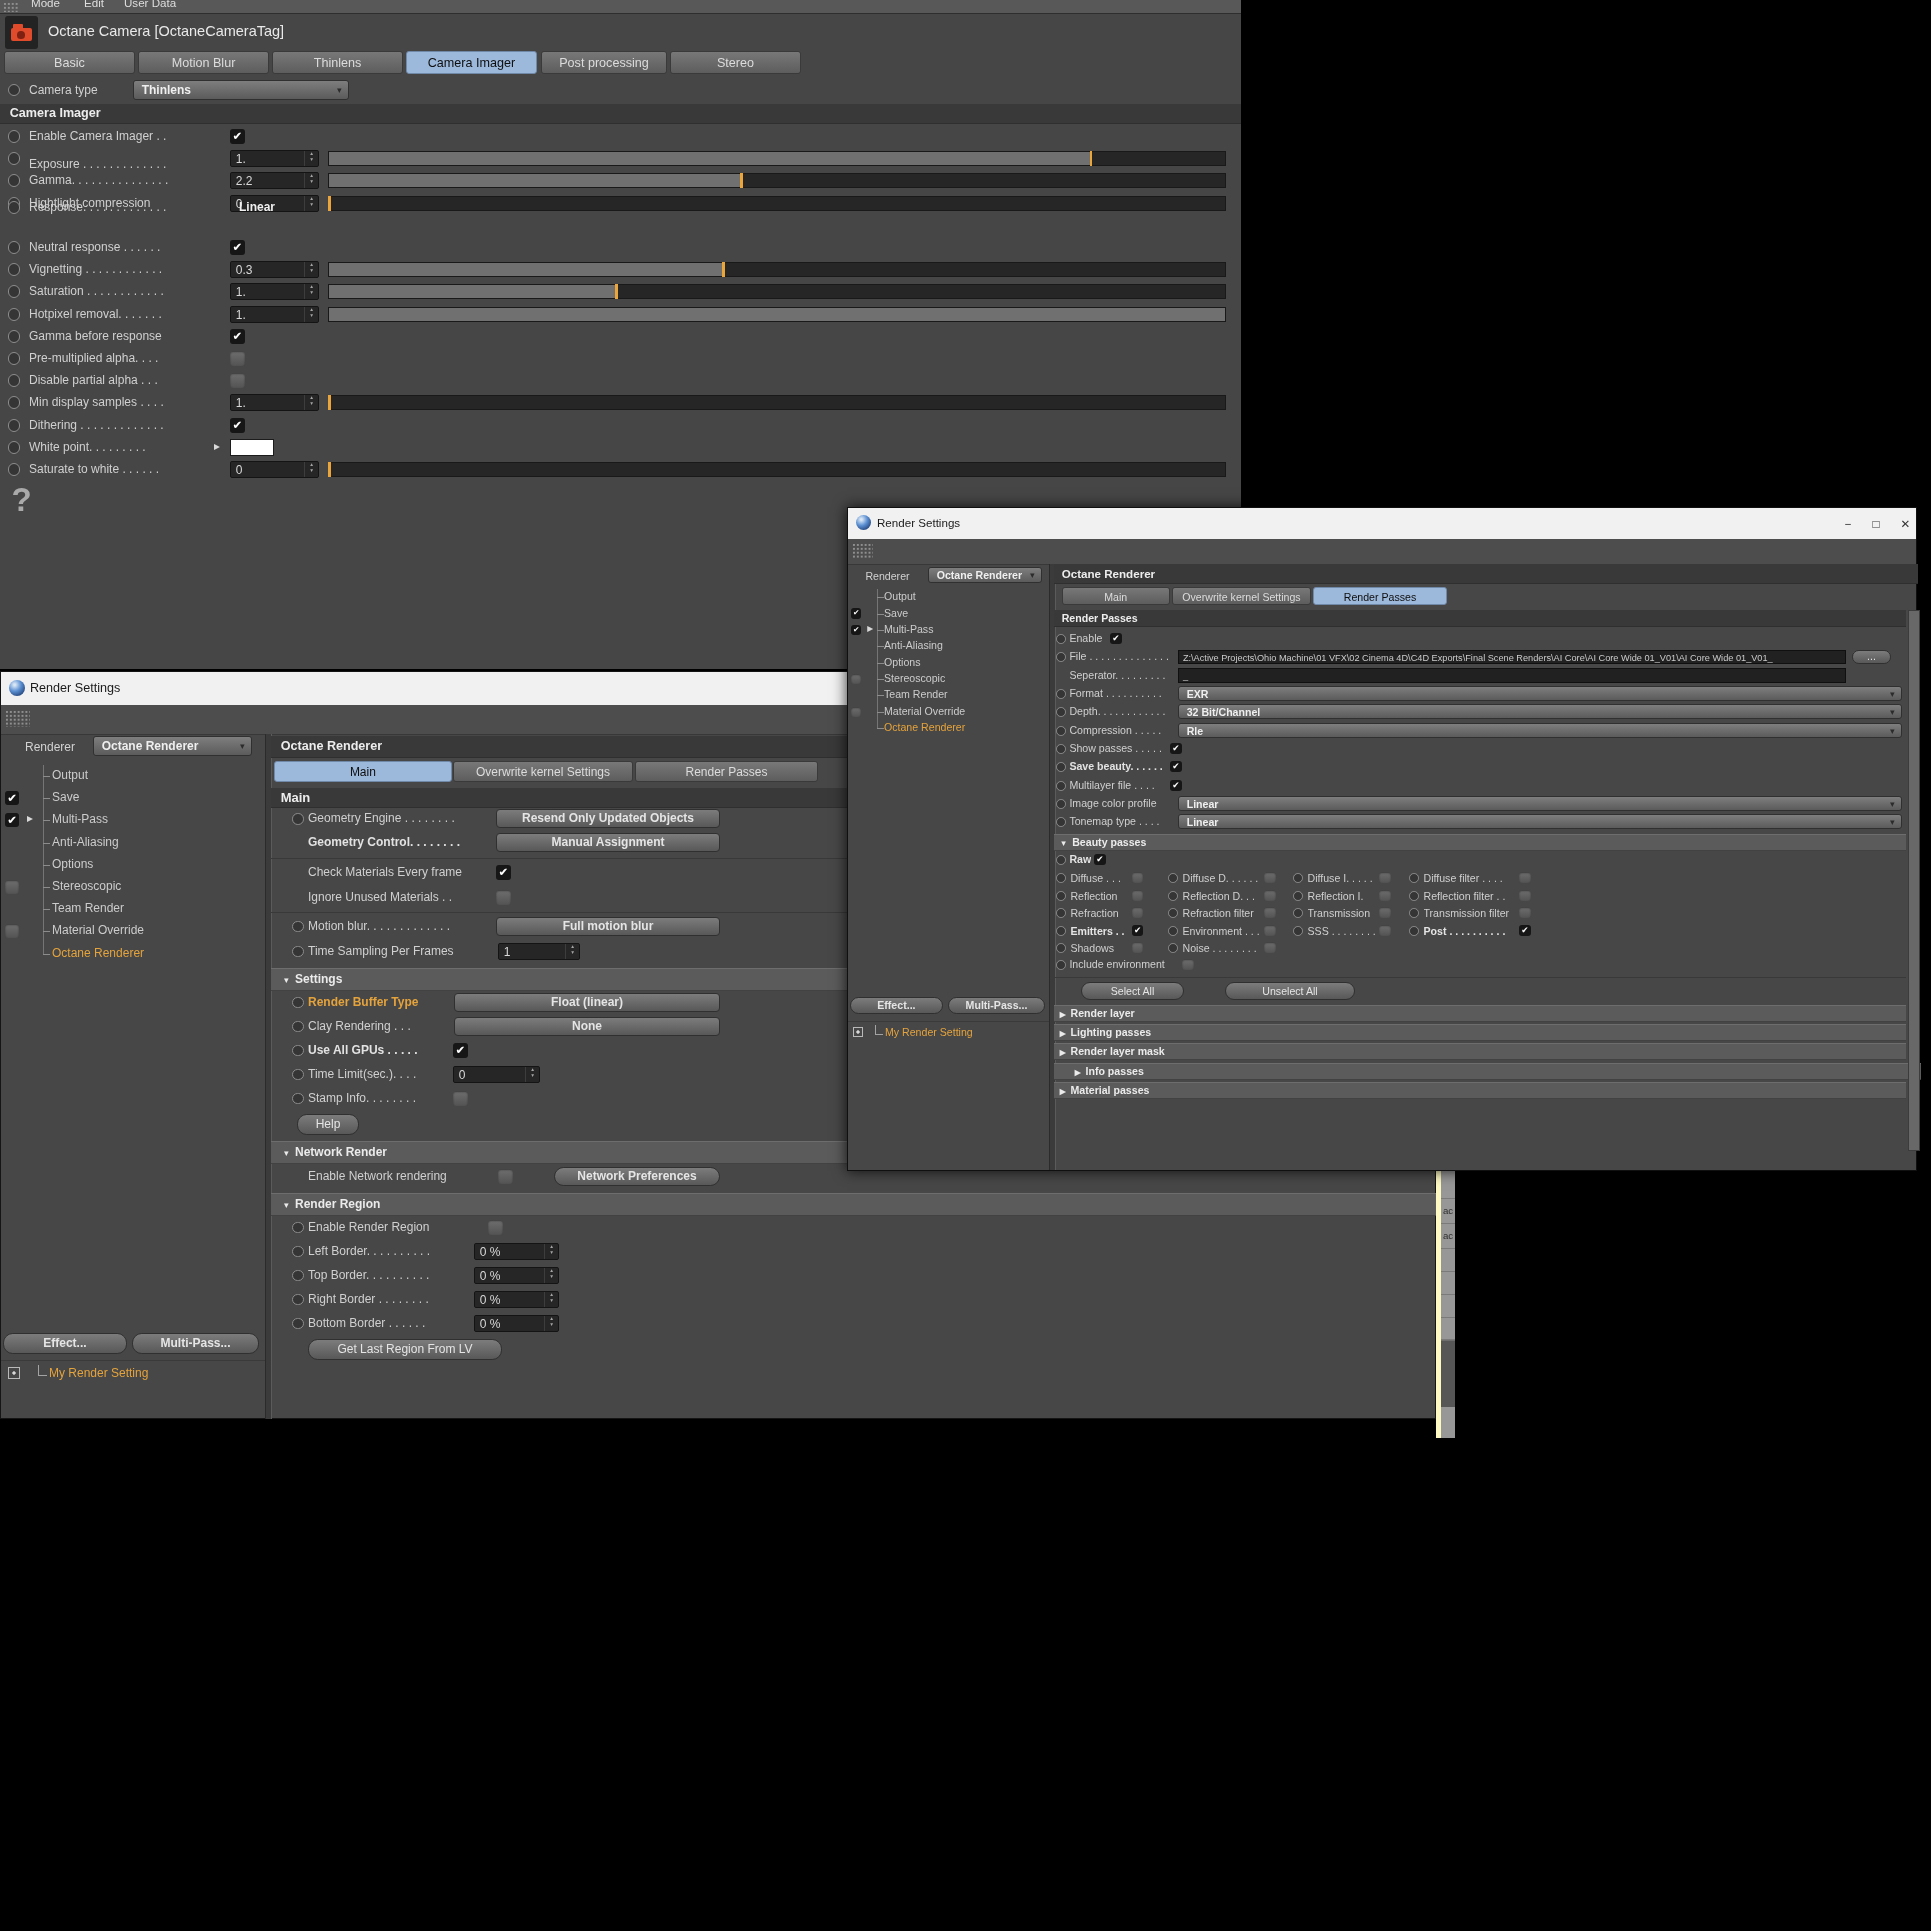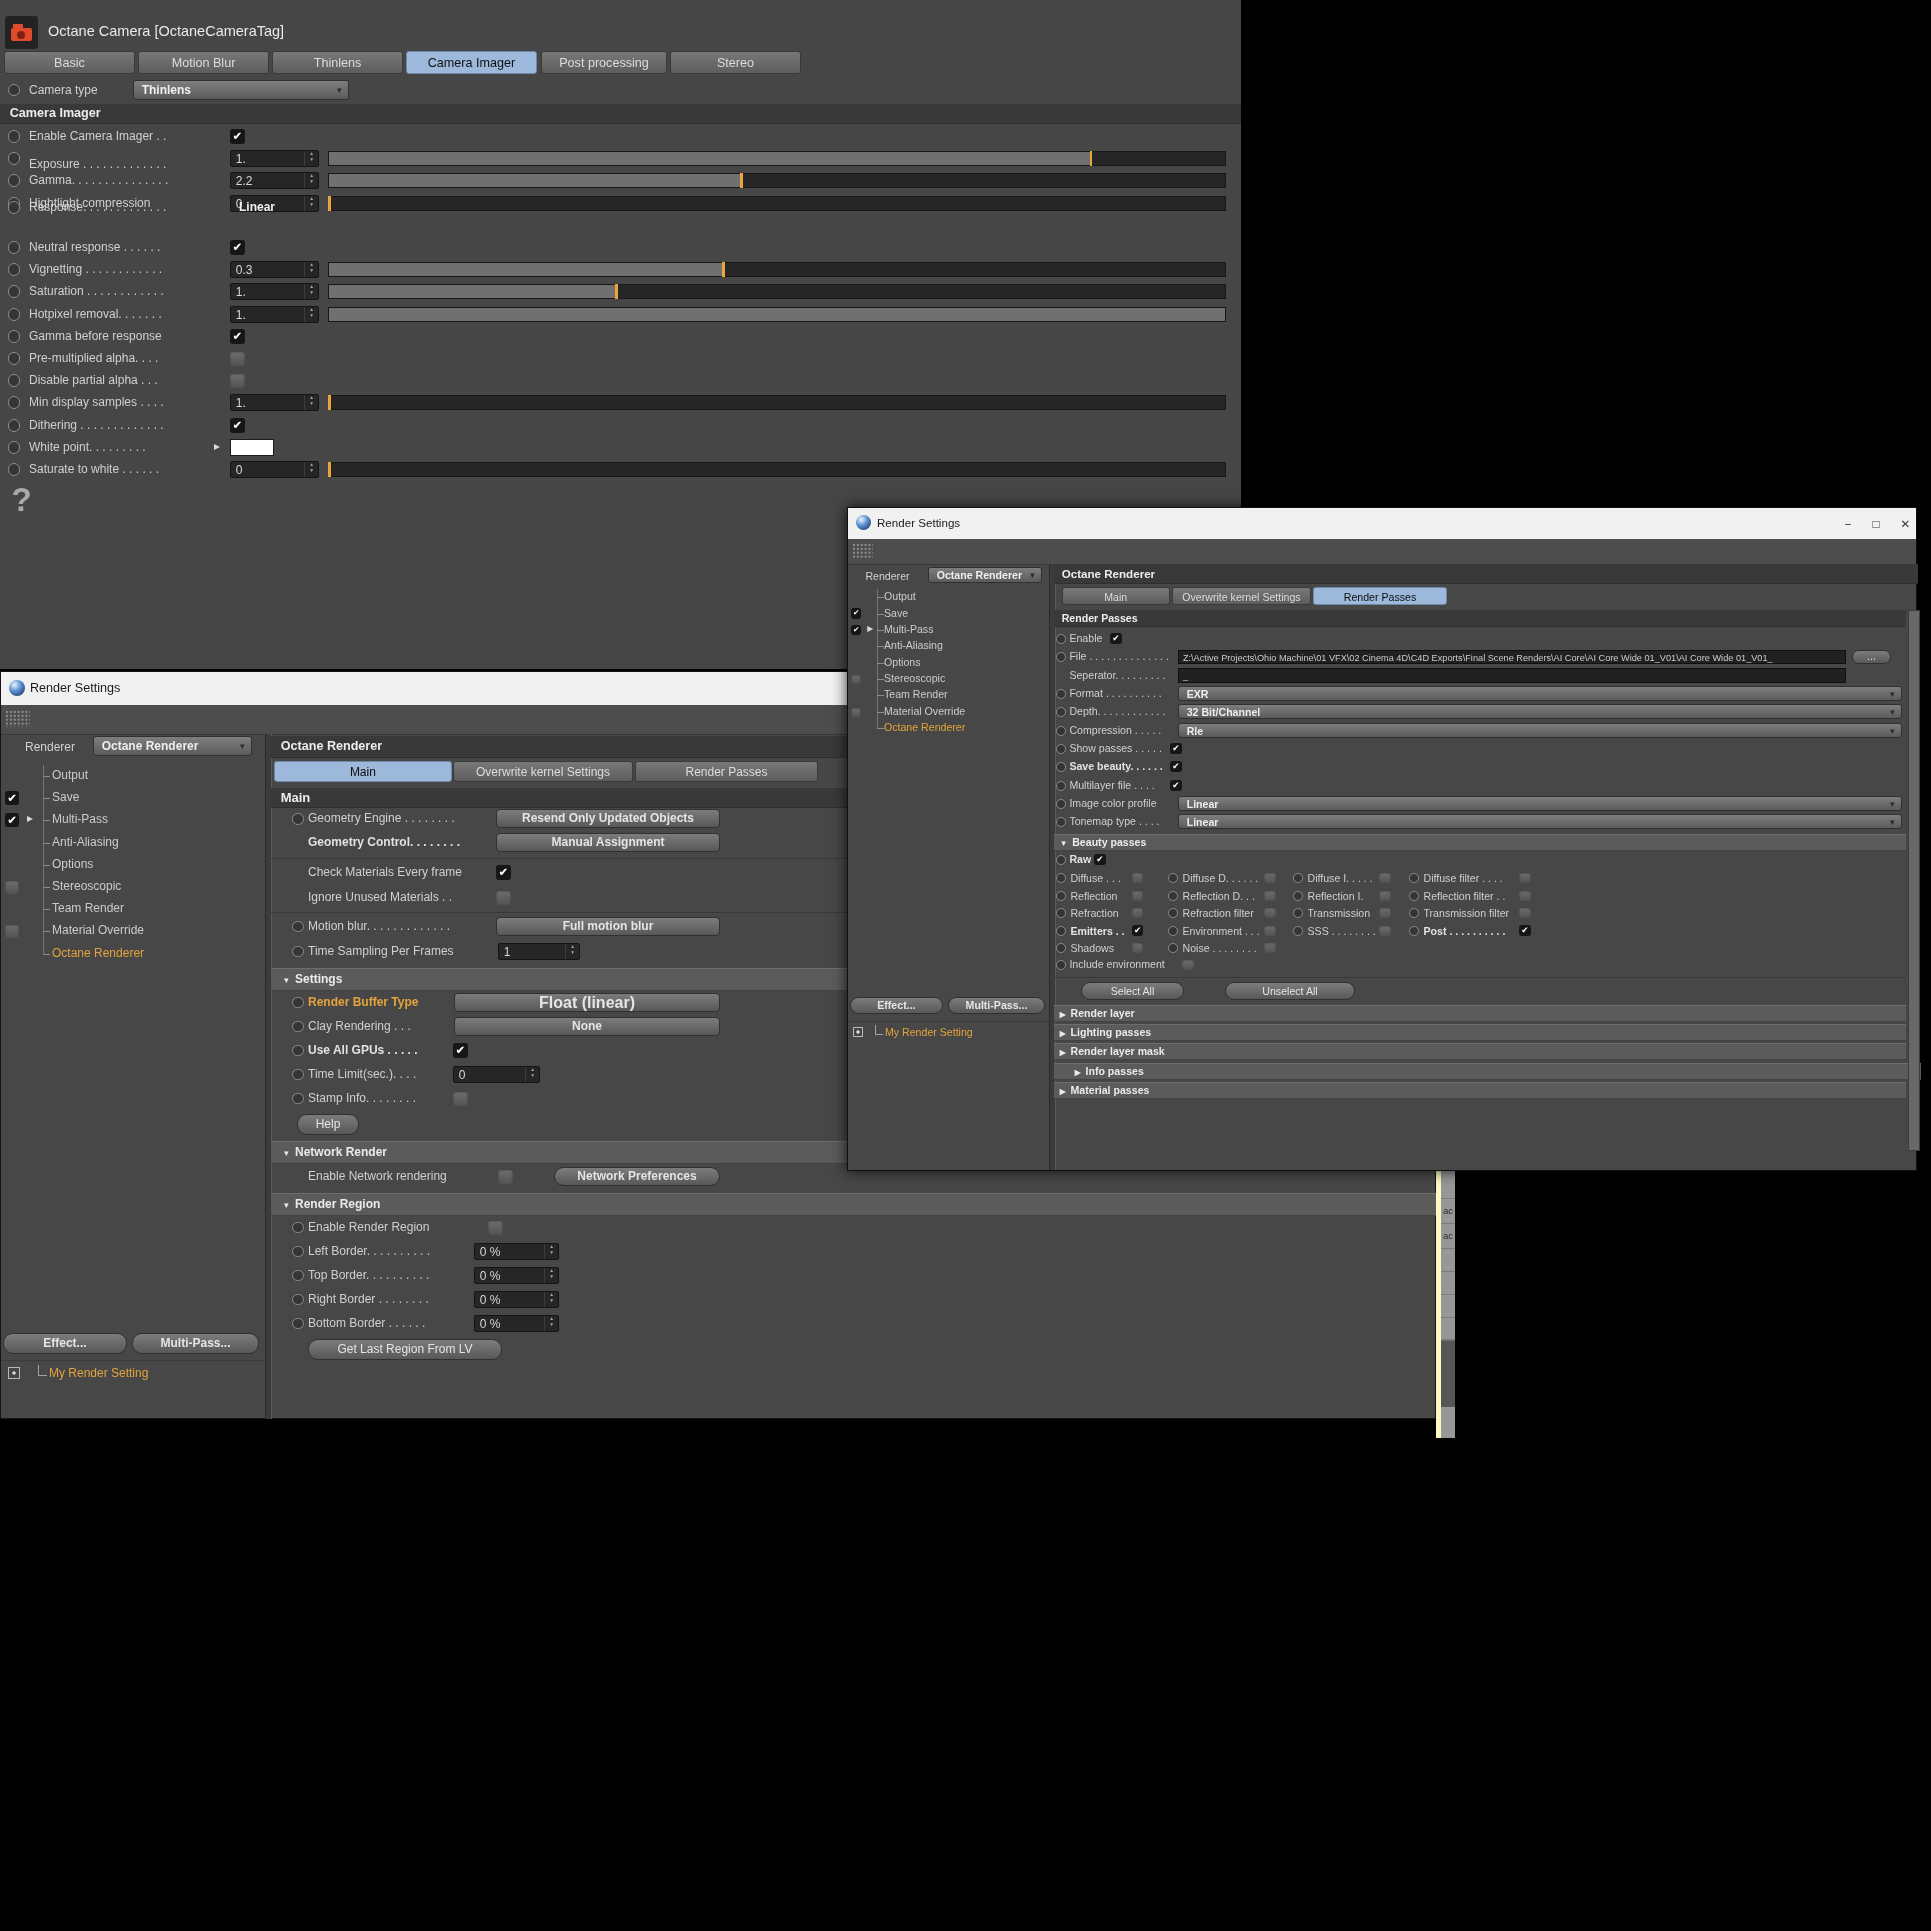--- a/index.html
+++ b/index.html
@@ -67,20 +67,26 @@
   .gridcell{position:absolute;height:100%;}
   .gridcell .rd2{position:absolute;top:50%;margin-top:-4.8px;border-radius:50%;border:1.9px solid #8d8d8d;background:#353535;width:9.7px;height:9.7px;box-sizing:border-box;}
   .gridcell .gl{position:absolute;top:50%;transform:translateY(-50%);color:#cfcfcf;white-space:nowrap;overflow:hidden;font-size:10.6px;}
   .gridcell .gl.b{font-weight:bold;color:#e4e4e4;}
   .sliv-row{position:relative;border-bottom:1px solid #7a7a7a;color:#2f2f2f;font-size:9.7px;overflow:hidden;}
 </style>
 </head>
 <body>
 
 <div id="camera-panel" class="abs">
+  <div class="menubar">
+    <div class="gripdots abs" style="left:2.9px;top:1.9px;width:15.4px;height:9.7px;"></div>
+    <span class="mi" style="left:31px;">Mode</span>
+    <span class="mi" style="left:84px;">Edit</span>
+    <span class="mi" style="left:124px;">User Data</span>
+  </div>
   <div class="camicon">
     <div class="ctop"></div>
       <div class="cbody"></div>
       <div class="clens"></div>
   </div>
   <div class="ptitle">Octane Camera [OctaneCameraTag]</div>
   <div class="abs" id="cam-tabs" style="left:0;top:51px;width:100%;height:25px;">
       <div class="tab" style="left: 3.9px; width: 131px; height: 23px; line-height: 23px; font-size: 12.6px;">Basic</div>
       <div class="tab" style="left: 138px; width: 131px; height: 23px; line-height: 23px; font-size: 12.6px;">Motion Blur</div>
       <div class="tab" style="left: 272px; width: 131px; height: 23px; line-height: 23px; font-size: 12.6px;">Thinlens</div>
@@ -378,21 +384,21 @@
             <div class="ar">
               <span>▲</span>
               <span>▼</span>
             </div>
           </div>
         </div>
         <div class="grp" style="position: absolute; left: 0px; top: 180px; width: 100%; height: 21px; font-size: 12px; line-height: 21px;"><span class="tri" style="margin-left: 11.6px;">▼</span><span>Settings</span></div>
         <div class="prow" style="position: absolute; left: 0px; top: 203px; width: 100%; height: 24px;">
           <div class="rd" style="left: 21px; top: 5.8px; width: 11.6px; height: 11.6px;"></div>
           <span class="plbl o" style="left: 37px; top: 3.7px; font-size: 12px; max-width: 143px;">Render Buffer Type</span>
-          <div class="btn" style="left: 183px; top: 1.9px; width: 266px; height: 19.3px; line-height: 17.4px; font-size: 16px; font-weight: bold; border-radius: 3.9px;">Float (linear)</div>
+          <div class="btn" style="left: 183px; top: 1.9px; width: 266px; height: 19.3px; line-height: 17.4px; font-size: 12px; font-weight: bold; border-radius: 3.9px;">Float (linear)</div>
         </div>
         <div class="prow" style="position: absolute; left: 0px; top: 227px; width: 100%; height: 24px;">
           <div class="rd" style="left: 21px; top: 5.8px; width: 11.6px; height: 11.6px;"></div>
           <span class="plbl" style="left: 37px; top: 3.7px; font-size: 12px; max-width: 143px;">Clay Rendering  . . .</span>
           <div class="btn" style="left: 183px; top: 1.9px; width: 266px; height: 19.3px; line-height: 17.4px; font-size: 12px; font-weight: bold; border-radius: 3.9px;">None</div>
         </div>
         <div class="prow" style="position: absolute; left: 0px; top: 251px; width: 100%; height: 24px;">
           <div class="rd" style="left: 21px; top: 5.8px; width: 11.6px; height: 11.6px;"></div>
           <span class="plbl b" style="left: 37px; top: 3.7px; font-size: 12px; max-width: 141px;">Use All GPUs . . . . .</span>
           <div class="cb on" style="left: 182px; top: 4.3px; width: 14.5px; height: 14.5px; font-size: 11.6px; line-height: 14.5px;">✔</div>

